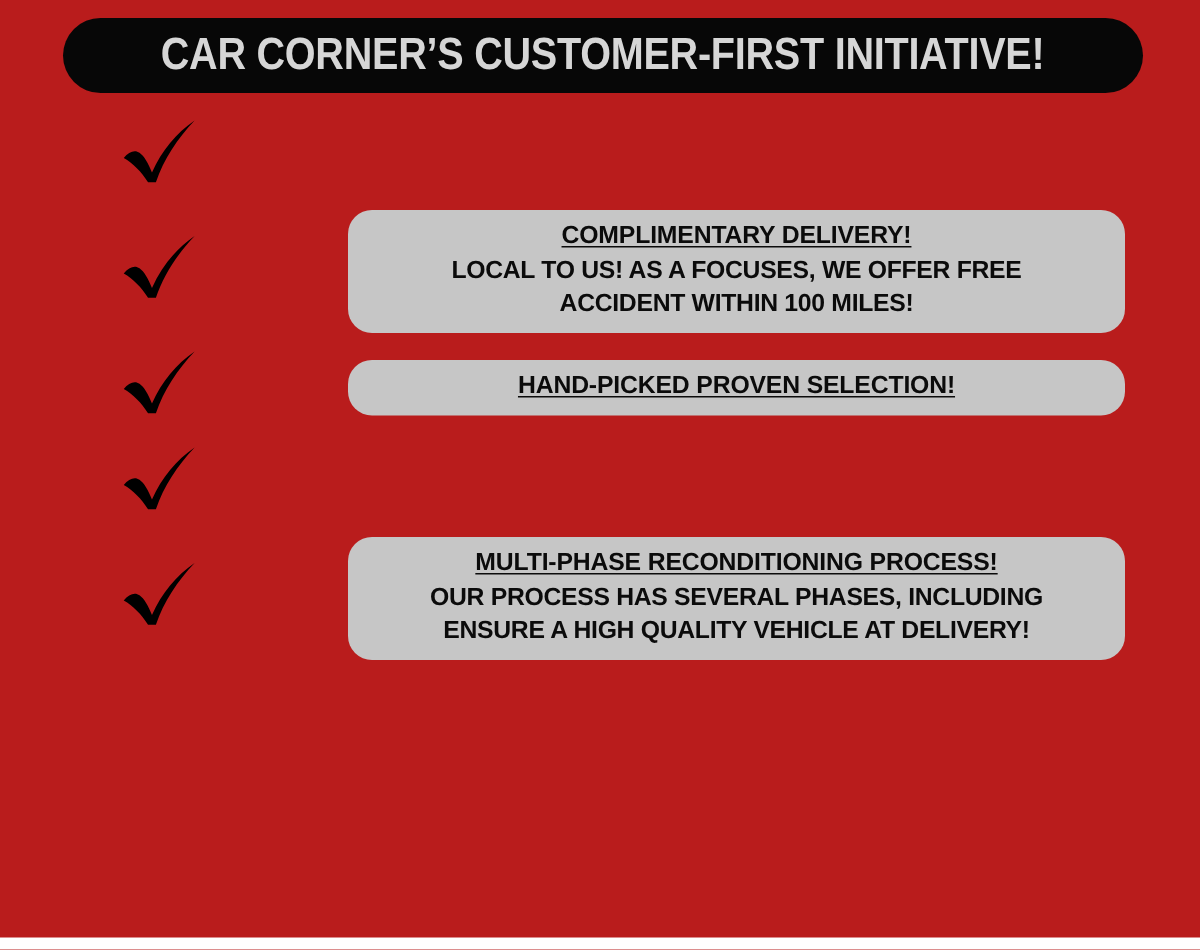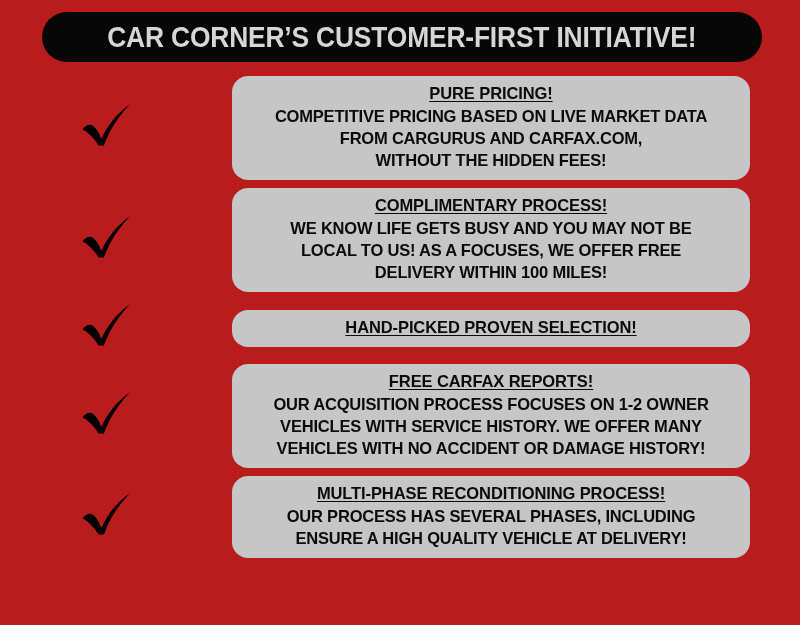--- a/index.html
+++ b/index.html
@@ -126,70 +126,53 @@
   </div>
 
   <div class="rows">
 
     <div class="benefit-row">
       <div class="check-cell">
         <svg class="check-icon" viewBox="0 0 64 64">
           <path d="M4 33.5 C8 28.5 12.5 27 16 29.5 C19.5 32 22.5 37 25.5 44.5 C33 28 44 14.5 58 5 C45 18.5 34.5 34.5 28.5 52 L22.5 52 C17.5 44 11 37.5 4 33.5 Z" fill="#000000"></path>
         </svg>
       </div>
-      <div class="benefit-card">
-        <span class="card-title">PURE PRICING!</span>
-        <div class="card-lines">
-          <span class="card-line">COMPETITIVE PRICING BASED ON LIVE MARKET DATA</span>
-          <span class="card-line">FROM CARGURUS AND CARFAX.COM,</span>
-          <span class="card-line">WITHOUT THE HIDDEN FEES!</span>
-        </div>
-      </div>
     </div>
 
     <div class="benefit-row">
       <div class="check-cell">
         <svg class="check-icon" viewBox="0 0 64 64">
           <path d="M4 33.5 C8 28.5 12.5 27 16 29.5 C19.5 32 22.5 37 25.5 44.5 C33 28 44 14.5 58 5 C45 18.5 34.5 34.5 28.5 52 L22.5 52 C17.5 44 11 37.5 4 33.5 Z" fill="#000000"></path>
         </svg>
       </div>
       <div class="benefit-card">
-        <span class="card-title">COMPLIMENTARY PROCESS!</span>
+        <span class="card-title">COMPLIMENTARY DELIVERY!</span>
         <div class="card-lines">
-          <span class="card-line">WE KNOW LIFE GETS BUSY AND YOU MAY NOT BE</span>
           <span class="card-line">LOCAL TO US! AS A FOCUSES, WE OFFER FREE</span>
-          <span class="card-line">DELIVERY WITHIN 100 MILES!</span>
+          <span class="card-line">ACCIDENT WITHIN 100 MILES!</span>
         </div>
       </div>
     </div>
 
     <div class="benefit-row">
       <div class="check-cell">
         <svg class="check-icon" viewBox="0 0 64 64">
           <path d="M4 33.5 C8 28.5 12.5 27 16 29.5 C19.5 32 22.5 37 25.5 44.5 C33 28 44 14.5 58 5 C45 18.5 34.5 34.5 28.5 52 L22.5 52 C17.5 44 11 37.5 4 33.5 Z" fill="#000000"></path>
         </svg>
       </div>
       <div class="benefit-card">
         <span class="card-title">HAND-PICKED PROVEN SELECTION!</span>
       </div>
     </div>
 
     <div class="benefit-row">
       <div class="check-cell">
         <svg class="check-icon" viewBox="0 0 64 64">
           <path d="M4 33.5 C8 28.5 12.5 27 16 29.5 C19.5 32 22.5 37 25.5 44.5 C33 28 44 14.5 58 5 C45 18.5 34.5 34.5 28.5 52 L22.5 52 C17.5 44 11 37.5 4 33.5 Z" fill="#000000"></path>
         </svg>
-      </div>
-      <div class="benefit-card">
-        <span class="card-title">FREE CARFAX REPORTS!</span>
-        <div class="card-lines">
-          <span class="card-line">OUR ACQUISITION PROCESS FOCUSES ON 1-2 OWNER</span>
-          <span class="card-line">VEHICLES WITH SERVICE HISTORY. WE OFFER MANY</span>
-          <span class="card-line">VEHICLES WITH NO ACCIDENT OR DAMAGE HISTORY!</span>
-        </div>
       </div>
     </div>
 
     <div class="benefit-row">
       <div class="check-cell">
         <svg class="check-icon" viewBox="0 0 64 64">
           <path d="M4 33.5 C8 28.5 12.5 27 16 29.5 C19.5 32 22.5 37 25.5 44.5 C33 28 44 14.5 58 5 C45 18.5 34.5 34.5 28.5 52 L22.5 52 C17.5 44 11 37.5 4 33.5 Z" fill="#000000"></path>
         </svg>
       </div>
       <div class="benefit-card">

